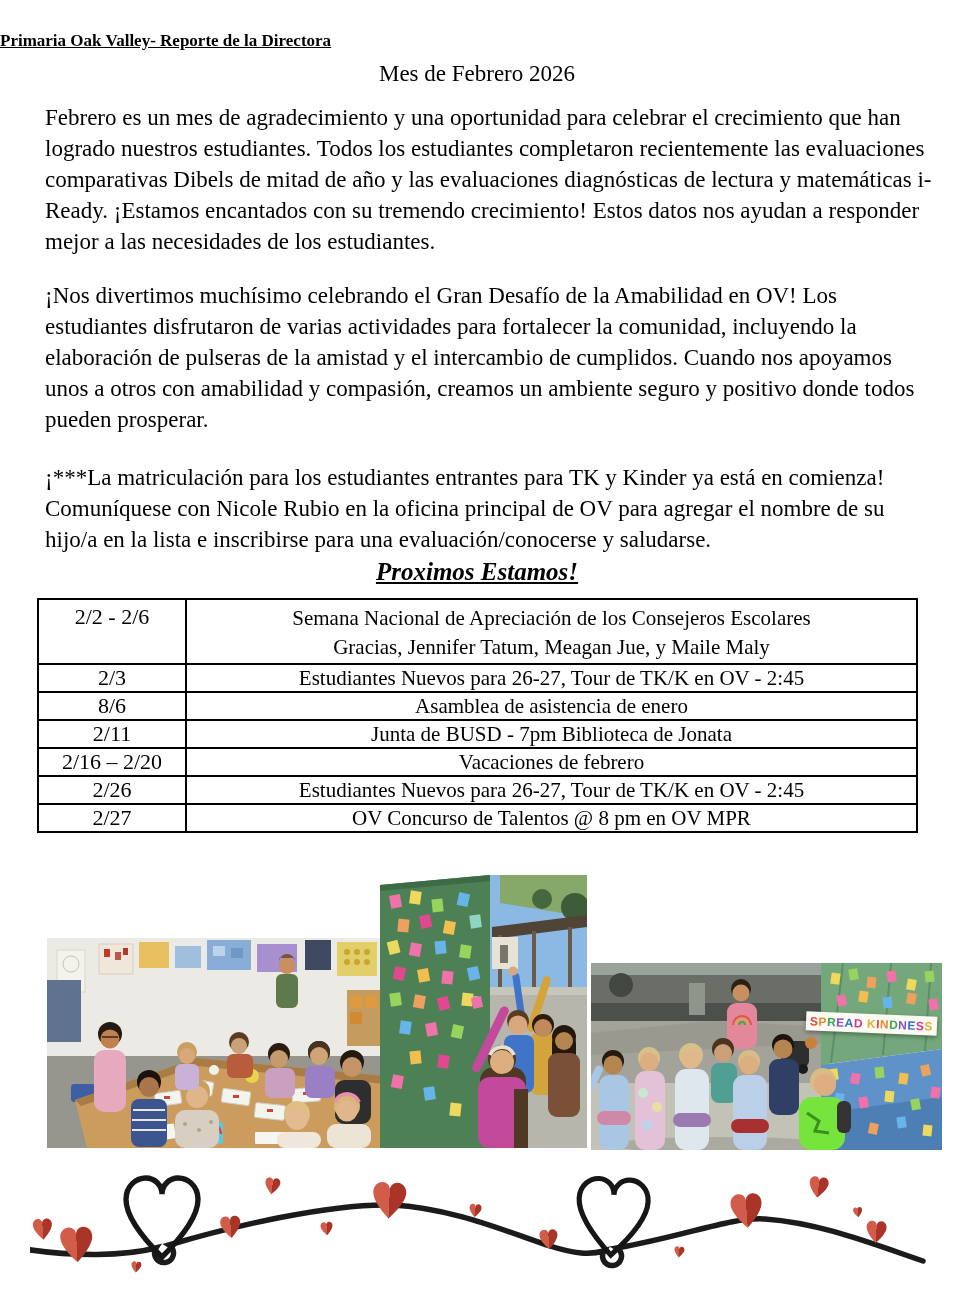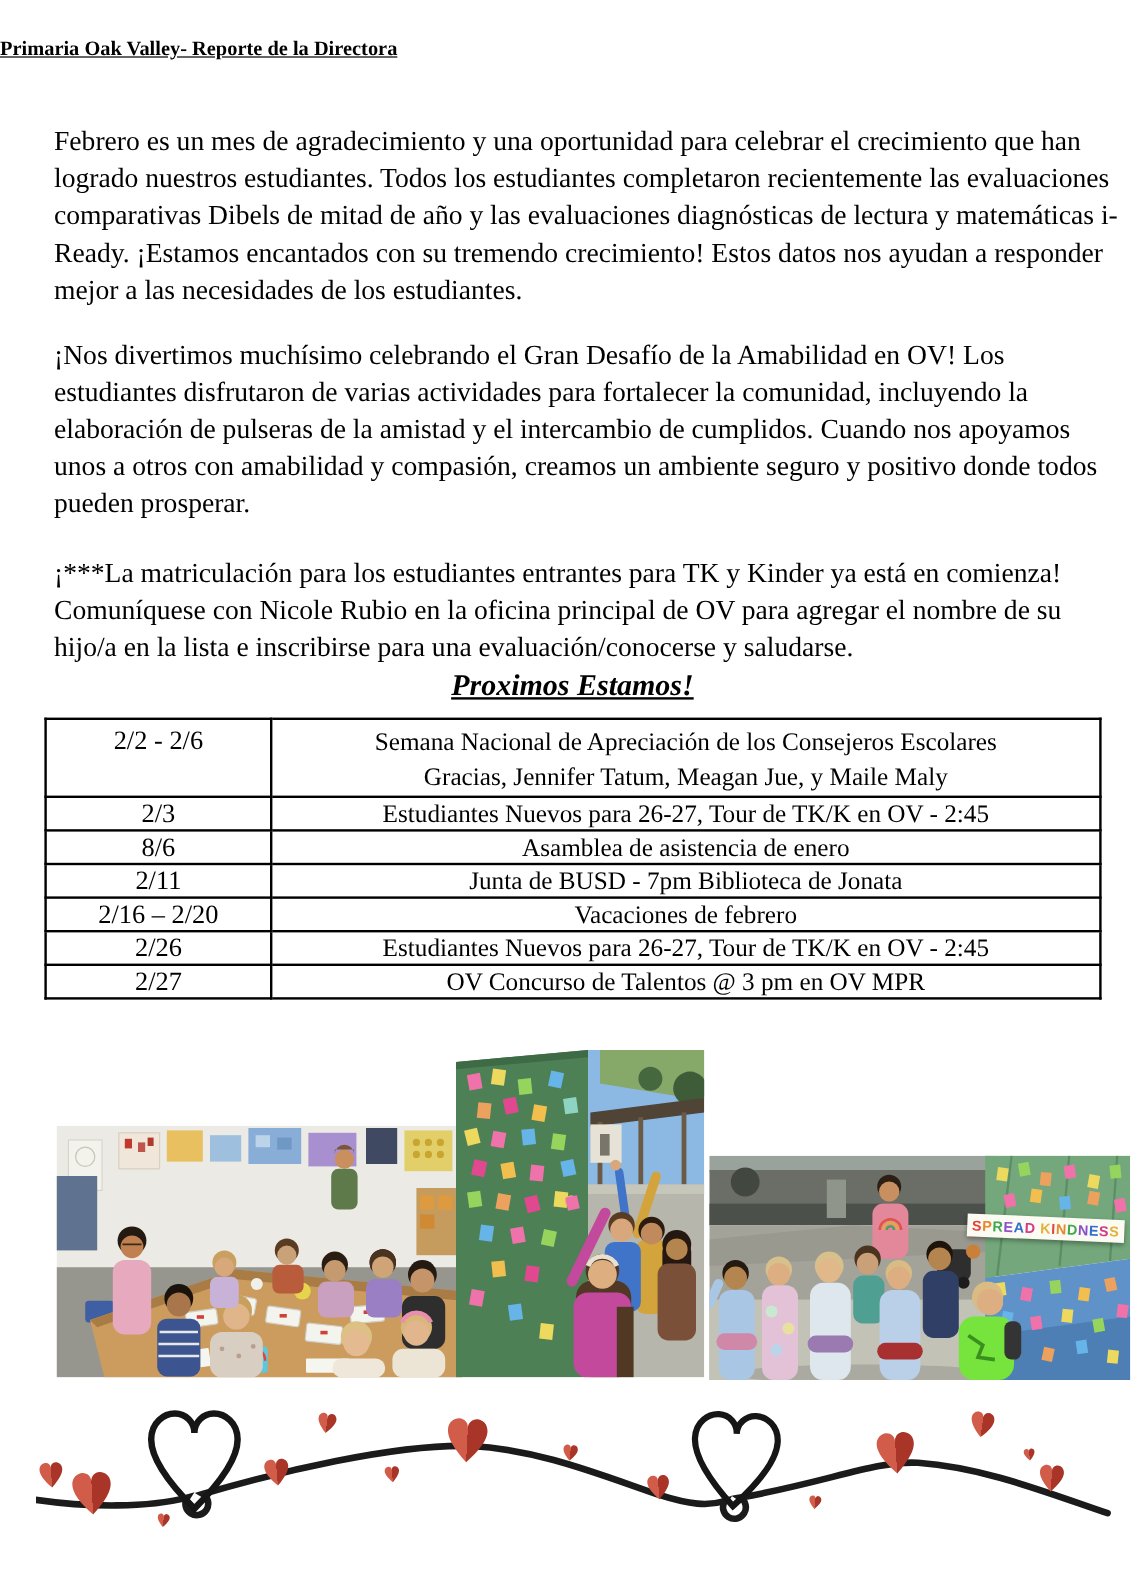--- a/index.html
+++ b/index.html
@@ -26,21 +26,21 @@
   .events-heading{
     position:absolute;top:558px;left:0;width:954px;text-align:center;
     font-size:25px;font-weight:bold;font-style:italic;text-decoration:underline;
   }
   table.events{
     position:absolute;top:598px;left:37px;width:881px;
     border-collapse:collapse;table-layout:fixed;
   }
   table.events td{
     border:2px solid #000;text-align:center;vertical-align:middle;
-    font-size:21px;padding:0 20px;
+    font-size:21px;padding:0 0;
   }
   table.events td.date{width:146px;font-size:22px;}
   tr.row-tall{height:65px;}
   tr.row-tall td{vertical-align:top;padding-top:4px;}
   tr.row-std{height:16px;}
   .cell-line{line-height:29px;}
   .photo{position:absolute;overflow:hidden;}
   .photo svg{display:block;}
   .photo-a{left:47px;top:938px;width:338px;height:210px;}
   .photo-b{left:380px;top:875px;width:207px;height:273px;}
@@ -54,20 +54,21 @@
     box-shadow:0 2px 4px rgba(0,0,0,.35);
   }
   .hearts{position:absolute;left:30px;top:1155px;width:924px;height:150px;}
 </style>
 </head>
 <body>
 
 <div class="page">
 
   <div class="doc-title">Primaria Oak Valley- Reporte de la Directora</div>
+  <div class="doc-subtitle">Mes de Febrero 2026</div>
 
   <p class="para para1">Febrero es un mes de agradecimiento y una oportunidad para celebrar el crecimiento que han logrado nuestros estudiantes. Todos los estudiantes completaron recientemente las evaluaciones comparativas Dibels de mitad de año y las evaluaciones diagnósticas de lectura y matemáticas i-Ready. ¡Estamos encantados con su tremendo crecimiento! Estos datos nos ayudan a responder mejor a las necesidades de los estudiantes.</p>
   <p class="para para3">¡***La matriculación para los estudiantes entrantes para TK y Kinder ya está en comienza! Comuníquese con Nicole Rubio en la oficina principal de OV para agregar el nombre de su hijo/a en la lista e inscribirse para una evaluación/conocerse y saludarse.</p>
   <p class="para para2">¡Nos divertimos muchísimo celebrando el Gran Desafío de la Amabilidad en OV! Los estudiantes disfrutaron de varias actividades para fortalecer la comunidad, incluyendo la elaboración de pulseras de la amistad y el intercambio de cumplidos. Cuando nos apoyamos unos a otros con amabilidad y compasión, creamos un ambiente seguro y positivo donde todos pueden prosperar.</p>
 
   <div class="events-heading">Proximos Estamos!</div>
 
   <table class="events">
     <tbody>
         <tr class="row-tall">
@@ -92,21 +93,21 @@
     <tr class="row-std">
       <td class="date">2/16 – 2/20</td>
       <td>Vacaciones de febrero</td>
     </tr>
     <tr class="row-std">
       <td class="date">2/26</td>
       <td>Estudiantes Nuevos para 26-27, Tour de TK/K en OV - 2:45</td>
     </tr>
     <tr class="row-std">
       <td class="date">2/27</td>
-      <td>OV Concurso de Talentos @ 3 pm en OV MPR</td>
+      <td>OV Concurso de Talentos @ 8 pm en OV MPR</td>
     </tr>
   </tbody>
     </table>
 
   <div class="photo photo-a">
     <svg width="338" height="210" viewBox="0 0 338 210" xmlns="http://www.w3.org/2000/svg">
       <rect x="0" y="0" width="338" height="118" fill="#eceae4"></rect>
       <rect x="10" y="12" width="28" height="42" fill="#f4f2ec" stroke="#d8d5cc"></rect>
       <circle cx="24" cy="26" r="8" fill="none" stroke="#c9c4b8"></circle>
       <rect x="52" y="6" width="34" height="30" fill="#f0e6da" stroke="#d8d0c2"></rect>

